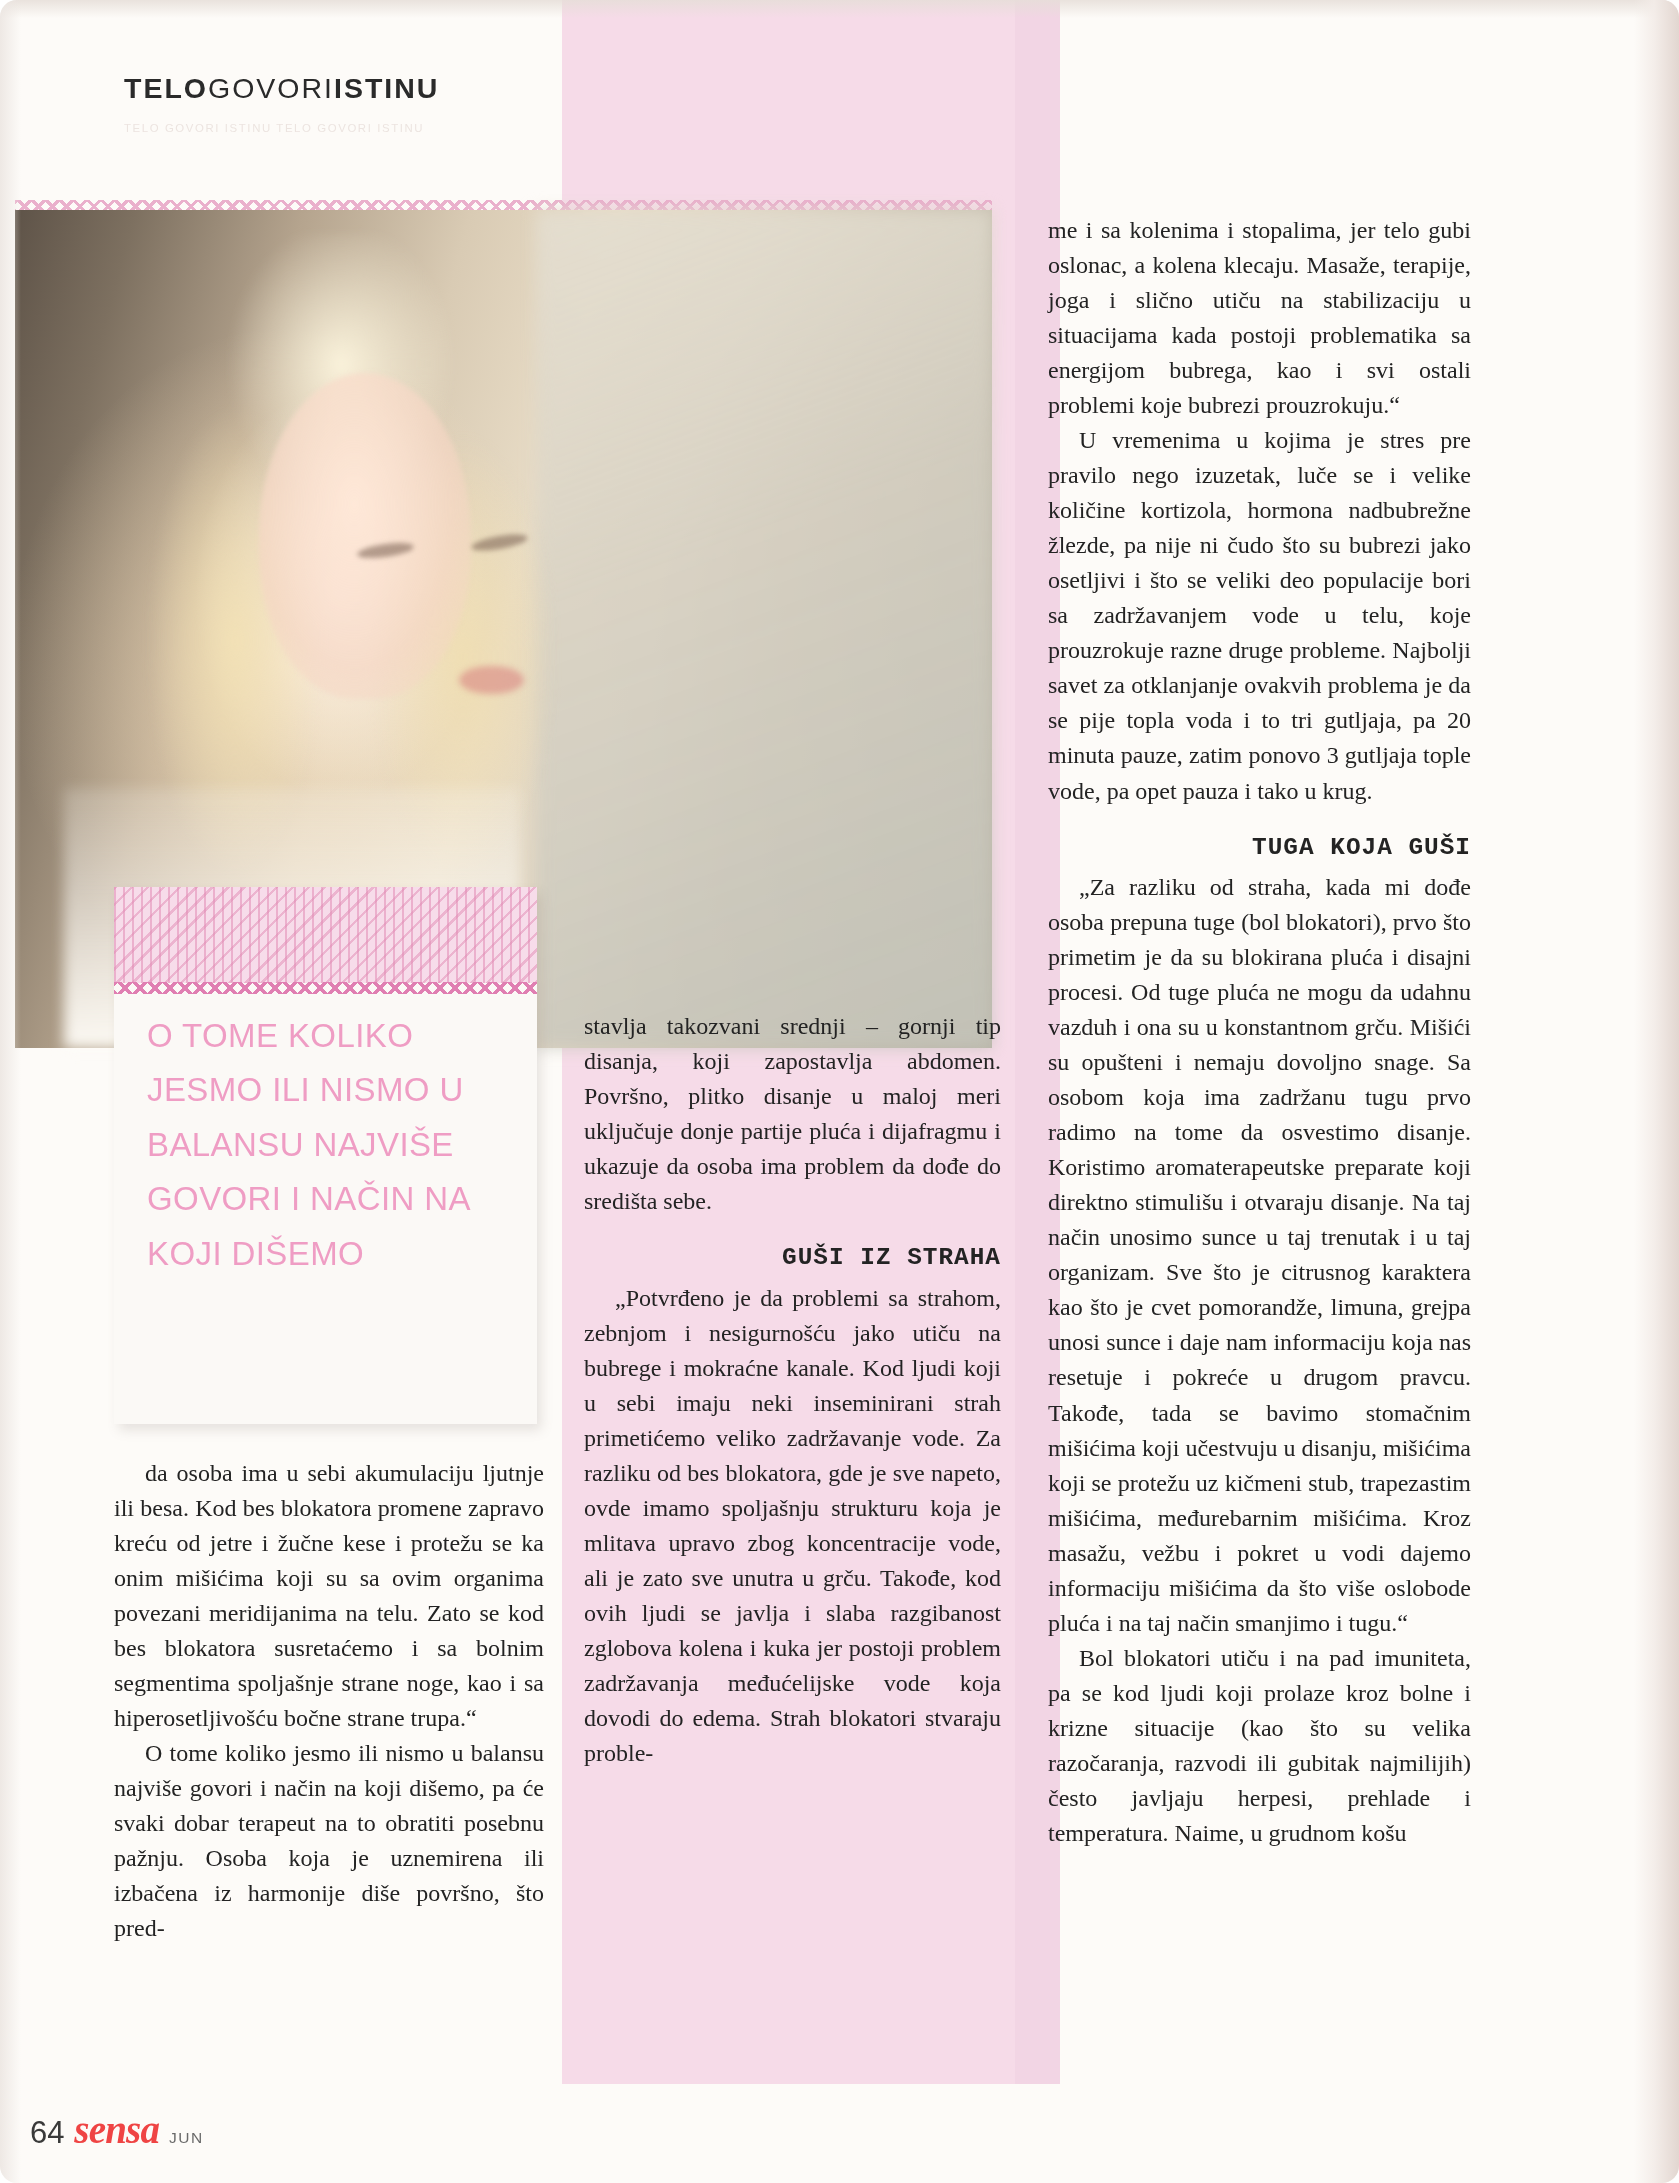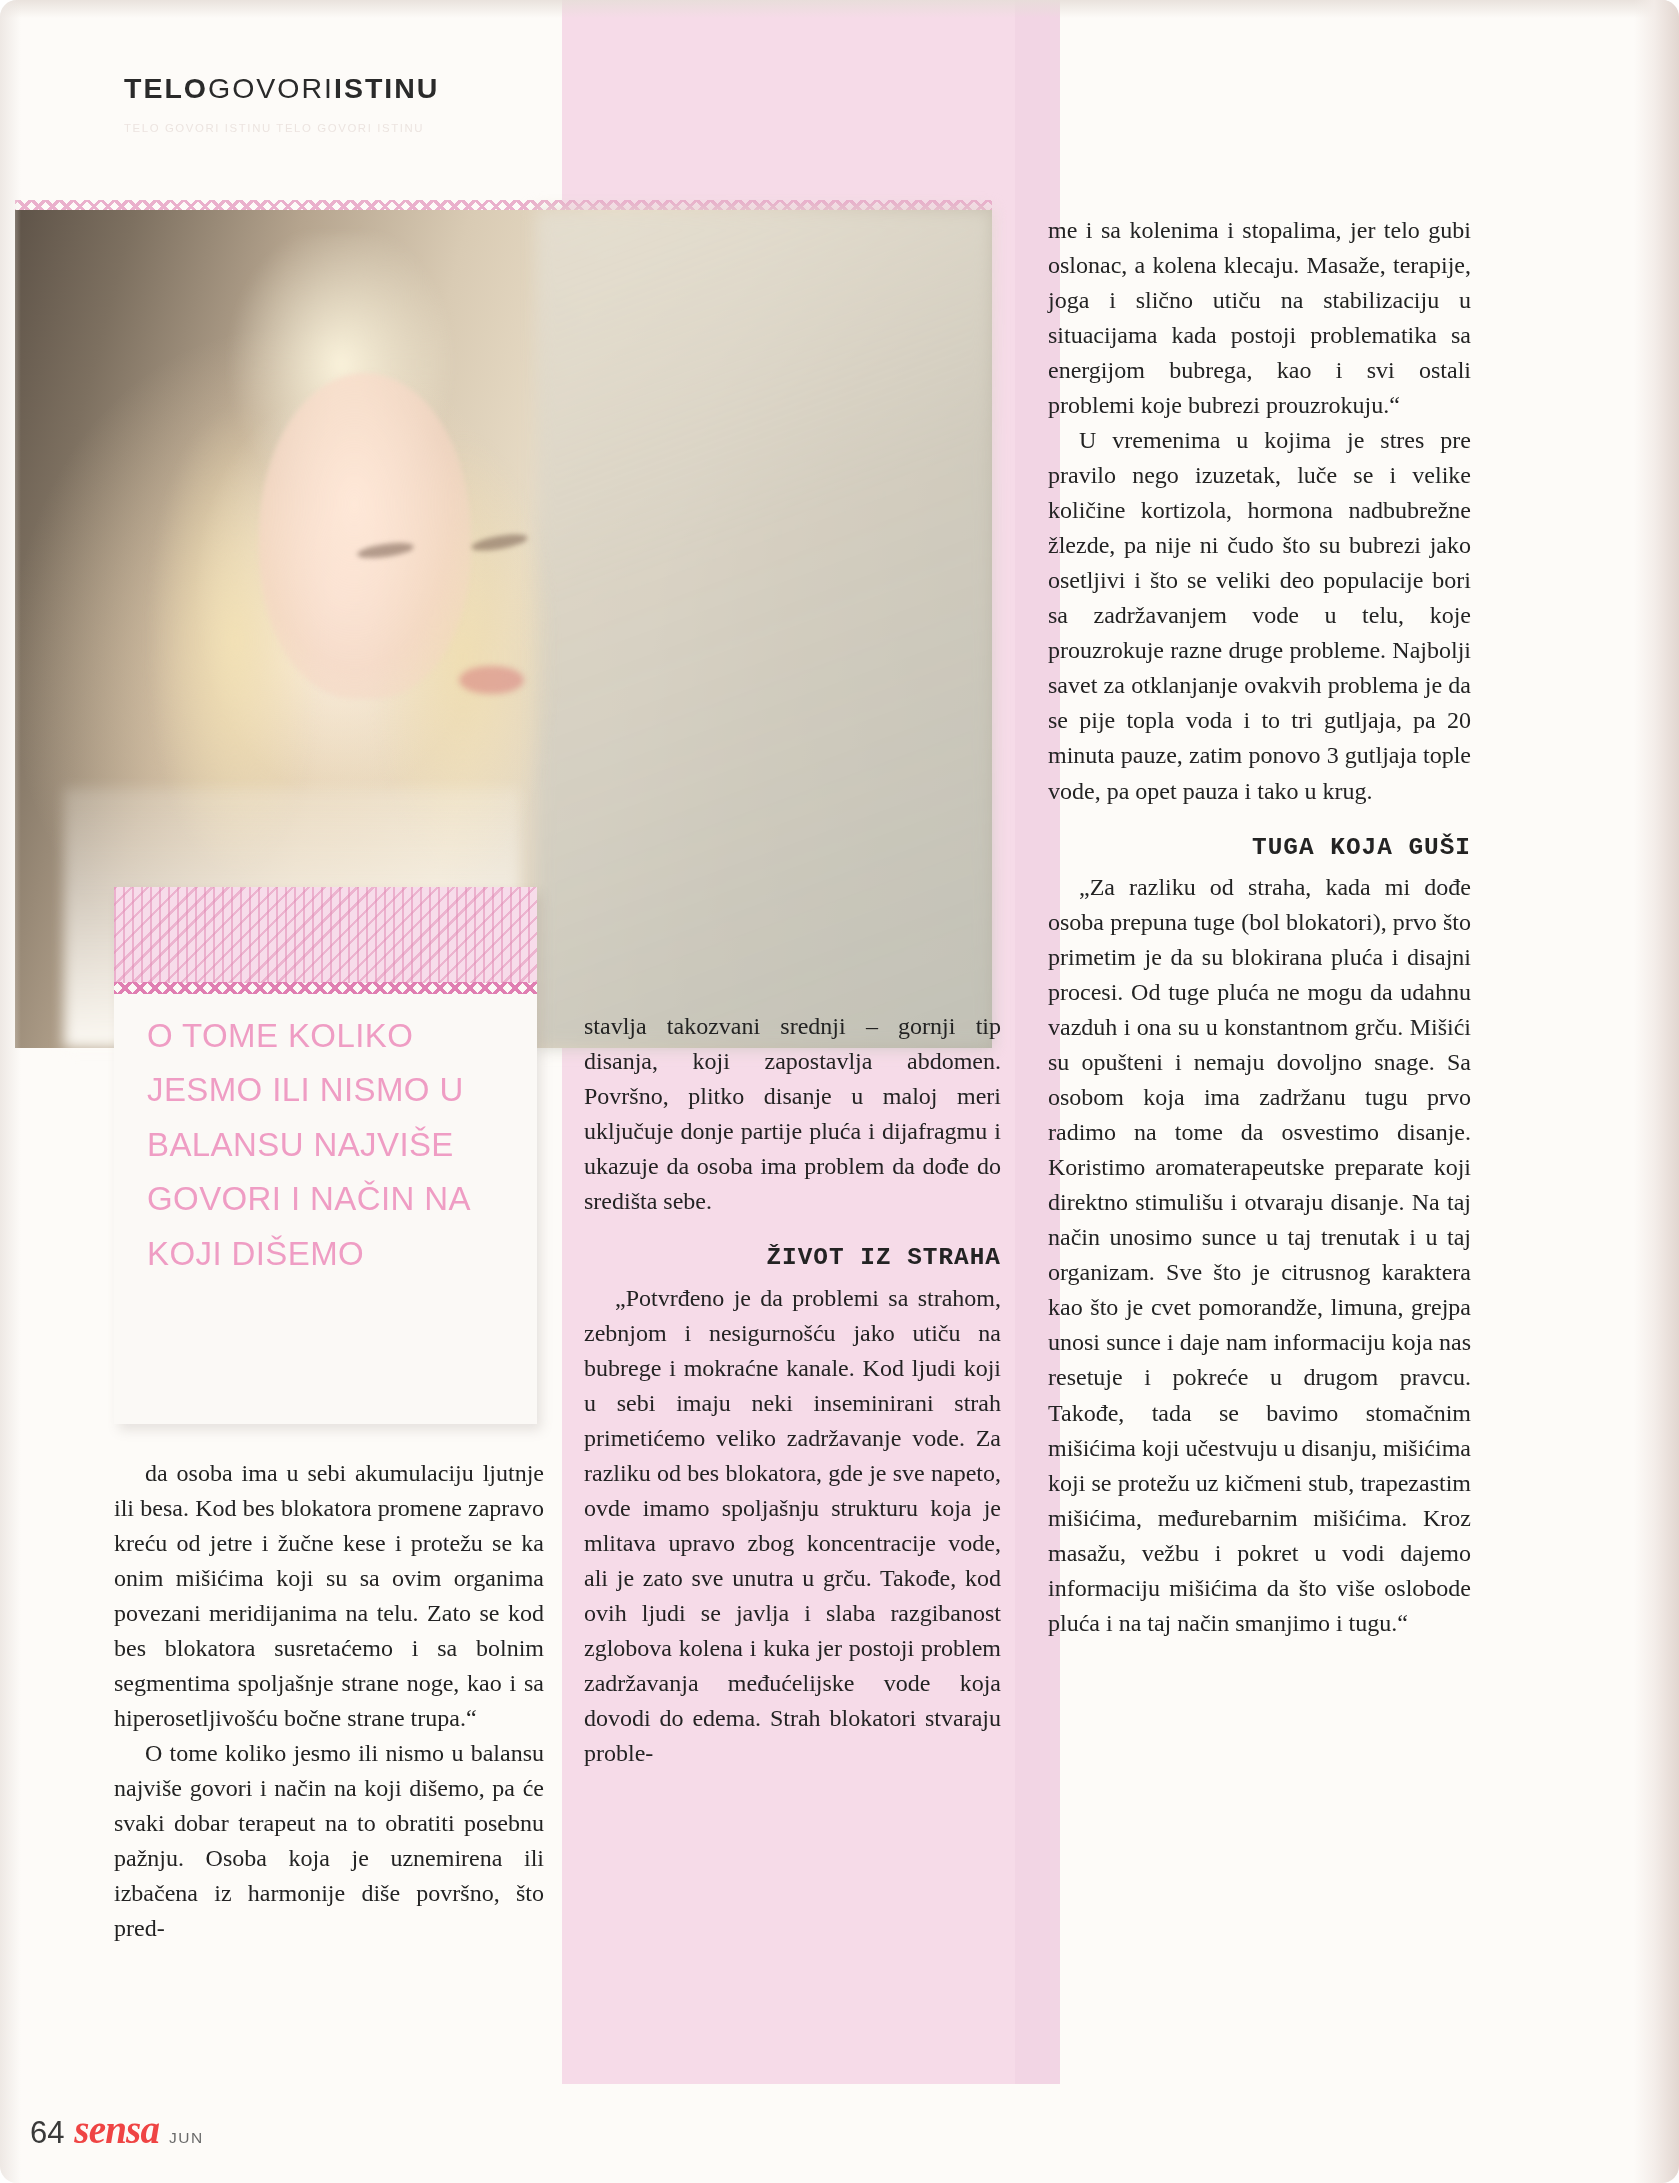--- a/index.html
+++ b/index.html
@@ -302,29 +302,30 @@
     <div class="quote-text">O TOME KOLIKO JESMO ILI NISMO U BALANSU NAJVIŠE GOVORI I NAČIN NA KOJI DIŠEMO</div>
   </div>
 
   <div class="col" id="col1">
     <p>da osoba ima u sebi akumulaciju ljutnje ili besa. Kod bes blokatora promene zapravo kreću od jetre i žučne kese i protežu se ka onim mišićima koji su sa ovim organima povezani meridijanima na telu. Zato se kod bes blokatora susretaćemo i sa bolnim segmentima spoljašnje strane noge, kao i sa hiperosetljivošću bočne strane trupa.“</p>
     <p>O tome koliko jesmo ili nismo u balansu najviše govori i način na koji dišemo, pa će svaki dobar terapeut na to obratiti posebnu pažnju. Osoba koja je uznemirena ili izbačena iz harmonije diše površno, što pred-</p>
   </div>
 
   <div class="col" id="col2">
     <p class="noindent">stavlja takozvani srednji – gornji tip disanja, koji zapostavlja abdomen. Površno, plitko disanje u maloj meri uključuje donje partije pluća i dijafragmu i ukazuje da osoba ima problem da dođe do središta sebe.</p>
-    <h3>ŽIVOT IZ STRAHA</h3>
+    <h3>GUŠI IZ STRAHA</h3>
     <p>„Potvrđeno je da problemi sa strahom, zebnjom i nesigurnošću jako utiču na bubrege i mokraćne kanale. Kod ljudi koji u sebi imaju neki inseminirani strah primetićemo veliko zadržavanje vode. Za razliku od bes blokatora, gde je sve napeto, ovde imamo spoljašnju strukturu koja je mlitava upravo zbog koncentracije vode, ali je zato sve unutra u grču. Takođe, kod ovih ljudi se javlja i slaba razgibanost zglobova kolena i kuka jer postoji problem zadržavanja međućelijske vode koja dovodi do edema. Strah blokatori stvaraju proble-</p>
   </div>
 
   <div class="col" id="col3">
     <p class="noindent">me i sa kolenima i stopalima, jer telo gubi oslonac, a kolena klecaju. Masaže, terapije, joga i slično utiču na stabilizaciju u situacijama kada postoji problematika sa energijom bubrega, kao i svi ostali problemi koje bubrezi prouzrokuju.“</p>
     <p>U vremenima u kojima je stres pre pravilo nego izuzetak, luče se i velike količine kortizola, hormona nadbubrežne žlezde, pa nije ni čudo što su bubrezi jako osetljivi i što se veliki deo populacije bori sa zadržavanjem vode u telu, koje prouzrokuje razne druge probleme. Najbolji savet za otklanjanje ovakvih problema je da se pije topla voda i to tri gutljaja, pa 20 minuta pauze, zatim ponovo 3 gutljaja tople vode, pa opet pauza i tako u krug.</p>
     <h3>TUGA KOJA GUŠI</h3>
     <p>„Za razliku od straha, kada mi dođe osoba prepuna tuge (bol blokatori), prvo što primetim je da su blokirana pluća i disajni procesi. Od tuge pluća ne mogu da udahnu vazduh i ona su u konstantnom grču. Mišići su opušteni i nemaju dovoljno snage. Sa osobom koja ima zadržanu tugu prvo radimo na tome da osvestimo disanje. Koristimo aromaterapeutske preparate koji direktno stimulišu i otvaraju disanje. Na taj način unosimo sunce u taj trenutak i u taj organizam. Sve što je citrusnog karaktera kao što je cvet pomorandže, limuna, grejpa unosi sunce i daje nam informaciju koja nas resetuje i pokreće u drugom pravcu. Takođe, tada se bavimo stomačnim mišićima koji učestvuju u disanju, mišićima koji se protežu uz kičmeni stub, trapezastim mišićima, međurebarnim mišićima. Kroz masažu, vežbu i pokret u vodi dajemo informaciju mišićima da što više oslobode pluća i na taj način smanjimo i tugu.“</p>
+    <p>Bol blokatori utiču i na pad imuniteta, pa se kod ljudi koji prolaze kroz bolne i krizne situacije (kao što su velika razočaranja, razvodi ili gubitak najmilijih) često javljaju herpesi, prehlade i temperatura. Naime, u grudnom košu</p>
   </div>
 
   <div class="footer">
     <span class="folio">64</span>
     <span class="brand">sensa</span>
     <span class="issue">JUN</span>
   </div>
 
   <div class="scan-edge-top"></div>
   <div class="scan-edge-left"></div>

